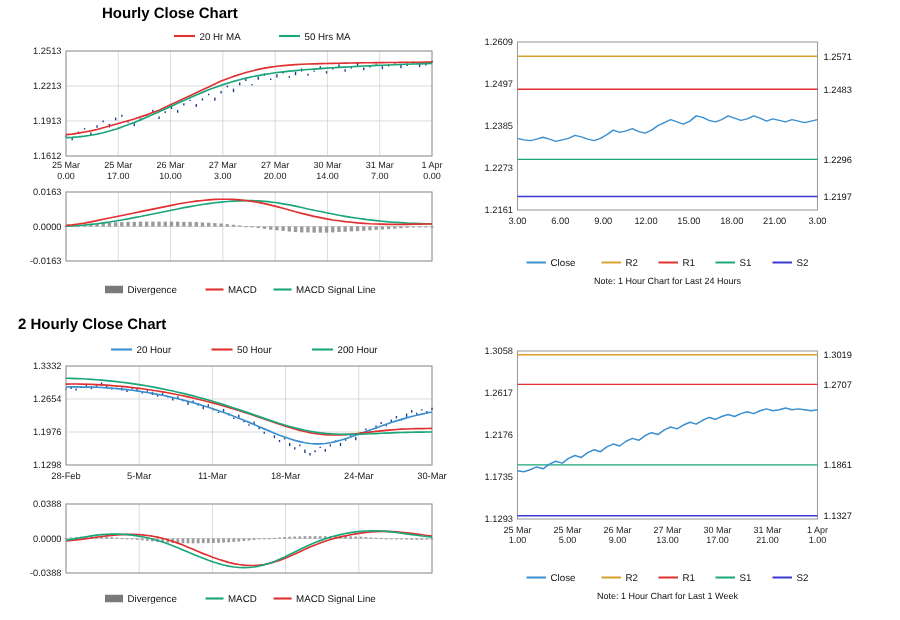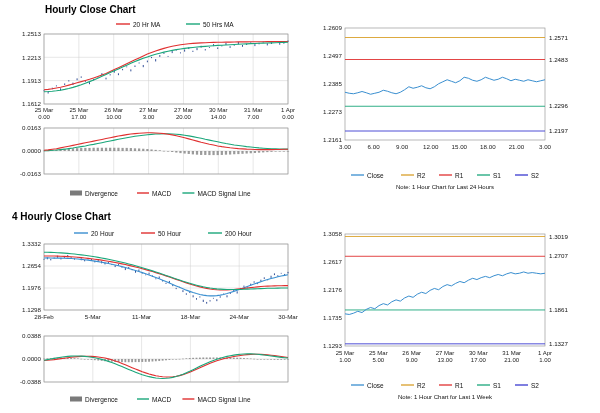--- a/index.html
+++ b/index.html
@@ -15,23 +15,23 @@
   .panel{position:absolute;}
   svg{display:block;}
   .tick-line{stroke:#cfcfcf;stroke-width:.5;}
   .frame{fill:none;stroke:#9a9a9a;stroke-width:.7;}
 </style>
 </head>
 <body>
 
 <div class="page">
 
-  <div class="section-title" style="left:1px;top:4px;padding-left:44px;">Hourly Close Chart</div>
-
-  <div class="section-title" style="left:12px;top:211px;">4 Hourly Close Chart</div>
+  <div class="section-title" style="left:24px;top:4px;padding-left:44px;">Hourly Close Chart</div>
+
+  <div class="section-title" style="left:12px;top:211px;">2 Hourly Close Chart</div>
 
   <div class="panel" style="left:8px;top:16px;">
     <svg id="svg-hourly-price" width="290" height="110">
         <line x1="36.00" y1="18" x2="36.00" y2="88" class="tick-line"></line>
         <line x1="70.86" y1="18" x2="70.86" y2="88" class="tick-line"></line>
         <line x1="105.71" y1="18" x2="105.71" y2="88" class="tick-line"></line>
         <line x1="140.57" y1="18" x2="140.57" y2="88" class="tick-line"></line>
         <line x1="175.43" y1="18" x2="175.43" y2="88" class="tick-line"></line>
         <line x1="210.29" y1="18" x2="210.29" y2="88" class="tick-line"></line>
         <line x1="245.14" y1="18" x2="245.14" y2="88" class="tick-line"></line>

